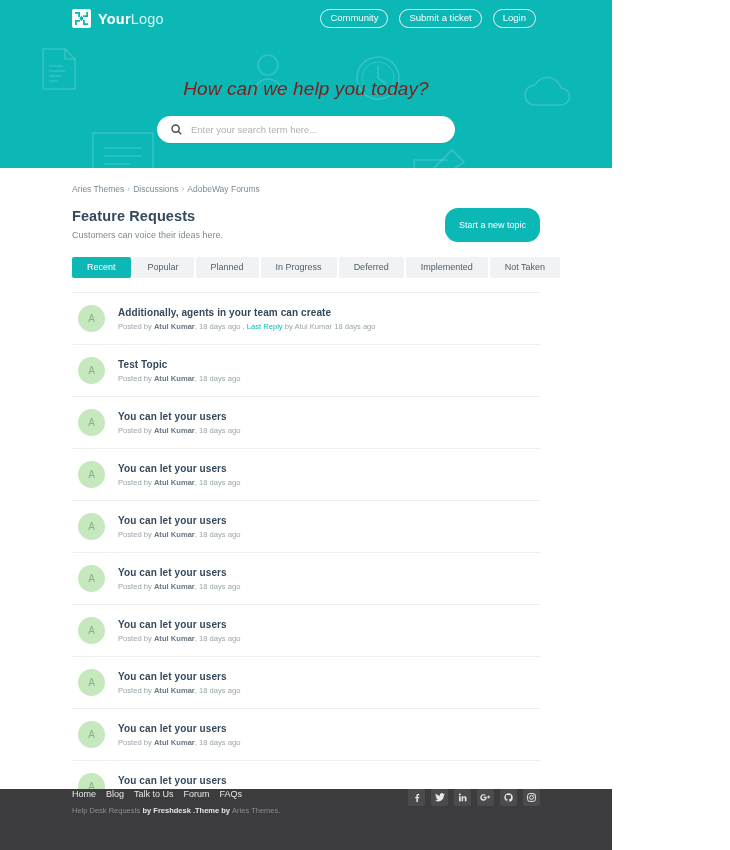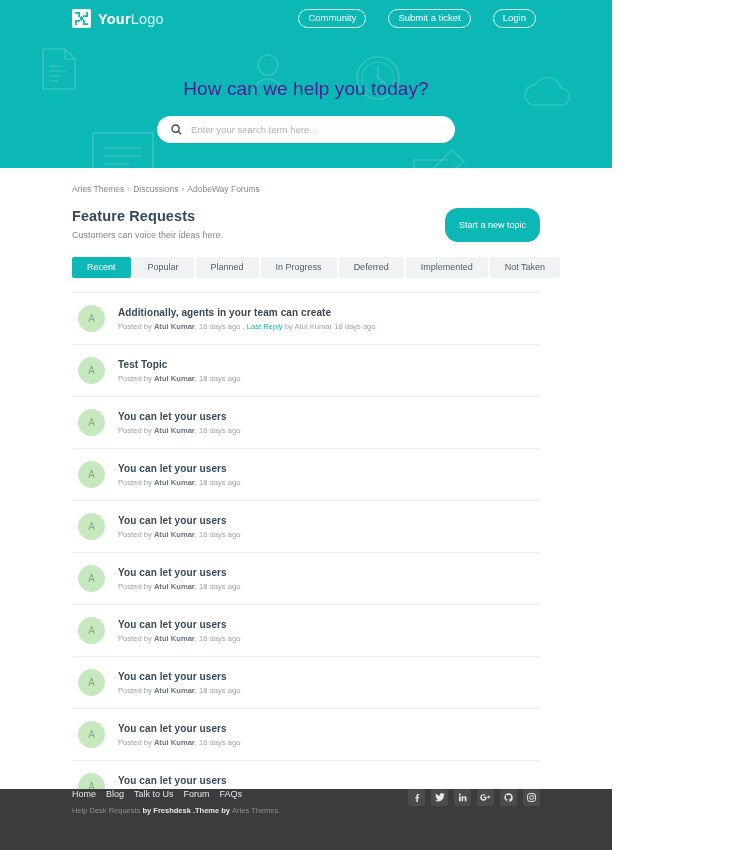--- a/index.html
+++ b/index.html
@@ -32,44 +32,45 @@
   }
   .logo { display: flex; align-items: center; gap: 7px; }
   .logo-mark {
     width: 19px; height: 19px;
     position: relative;
   }
   .logo-text { font-size: 14.5px; color: #ffffff; letter-spacing: .2px; }
   .logo-text b { font-weight: 700; }
   .logo-text span { font-weight: 400; opacity: .82; }
 
-  .top-links { display: flex; align-items: center; gap: 22px; }
+  .top-links { display: flex; align-items: center; gap: 11px; }
   .pill-btn {
     border: 1px solid rgba(255,255,255,0.85);
     border-radius: 11px;
     color: #ffffff;
     font-size: 9.5px;
     padding: 3px 9px 4px;
     background: transparent;
     line-height: 1;
     white-space: nowrap;
     cursor: pointer;
   }
 
   .hero-body {
     position: relative;
     z-index: 3;
     text-align: center;
     padding-top: 41px;
   }
   .hero-title {
-    color: #4c1d95;
+    color: #7f1d1d;
     font-size: 19px;
     font-weight: 400;
     letter-spacing: .1px;
+    font-style: italic;
   }
   .search-wrap {
     margin: 16px auto 0;
     width: 298px;
     height: 27px;
     background: #ffffff;
     border-radius: 14px;
     display: flex;
     align-items: center;
     padding: 0 14px;

